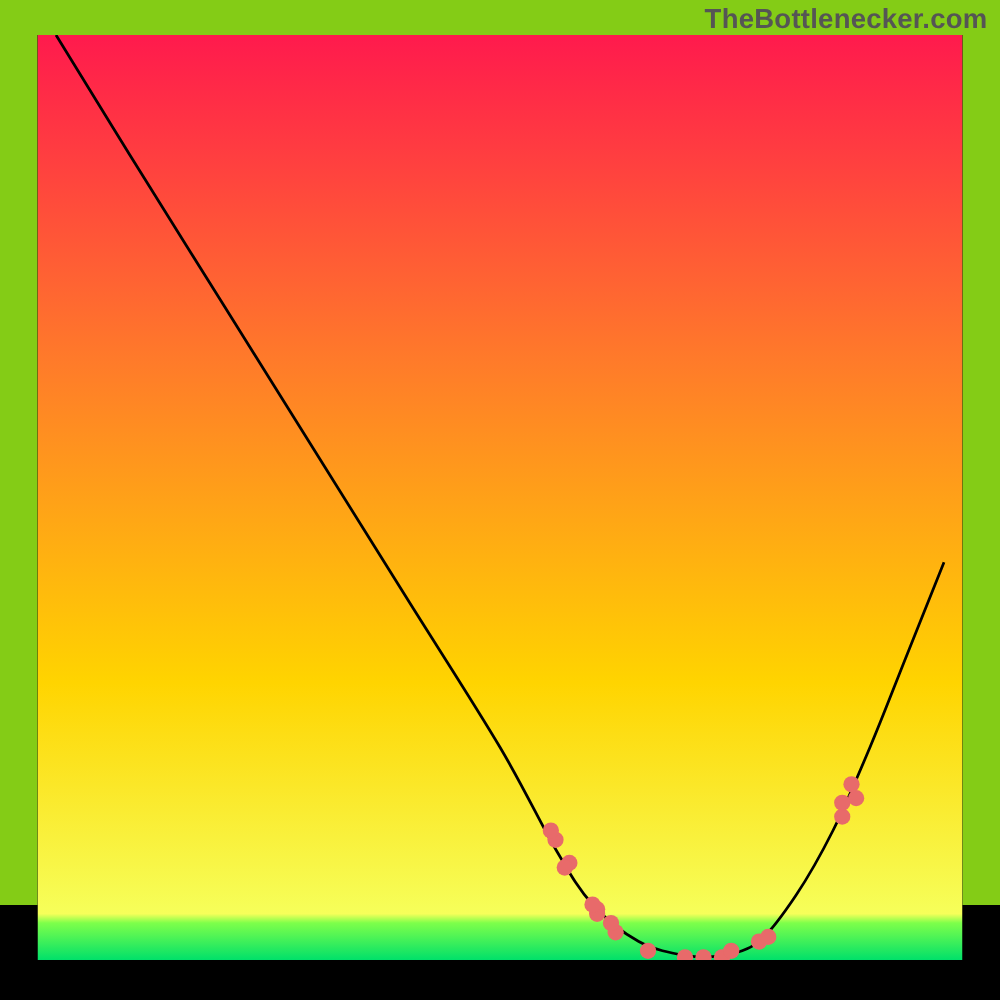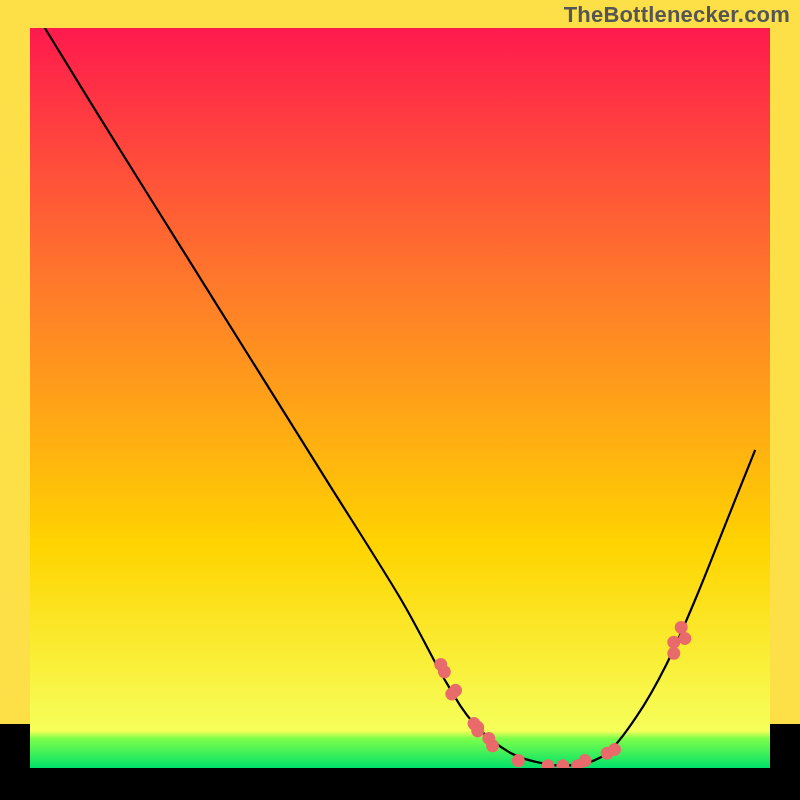--- a/index.html
+++ b/index.html
@@ -8,21 +8,21 @@
     width: 800px;
     height: 800px;
     background: #000;
     font-family: Arial, Helvetica, sans-serif;
     overflow: hidden;
   }
   .frame {
     position: relative;
     width: 800px;
     height: 724px;
-    background: #fde047;
+    background: #84cc16;
   }
   .attribution {
     position: absolute;
     top: 2px;
     right: 10px;
     color: #555;
     font-size: 22px;
     font-weight: 600;
     letter-spacing: 0.2px;
   }

